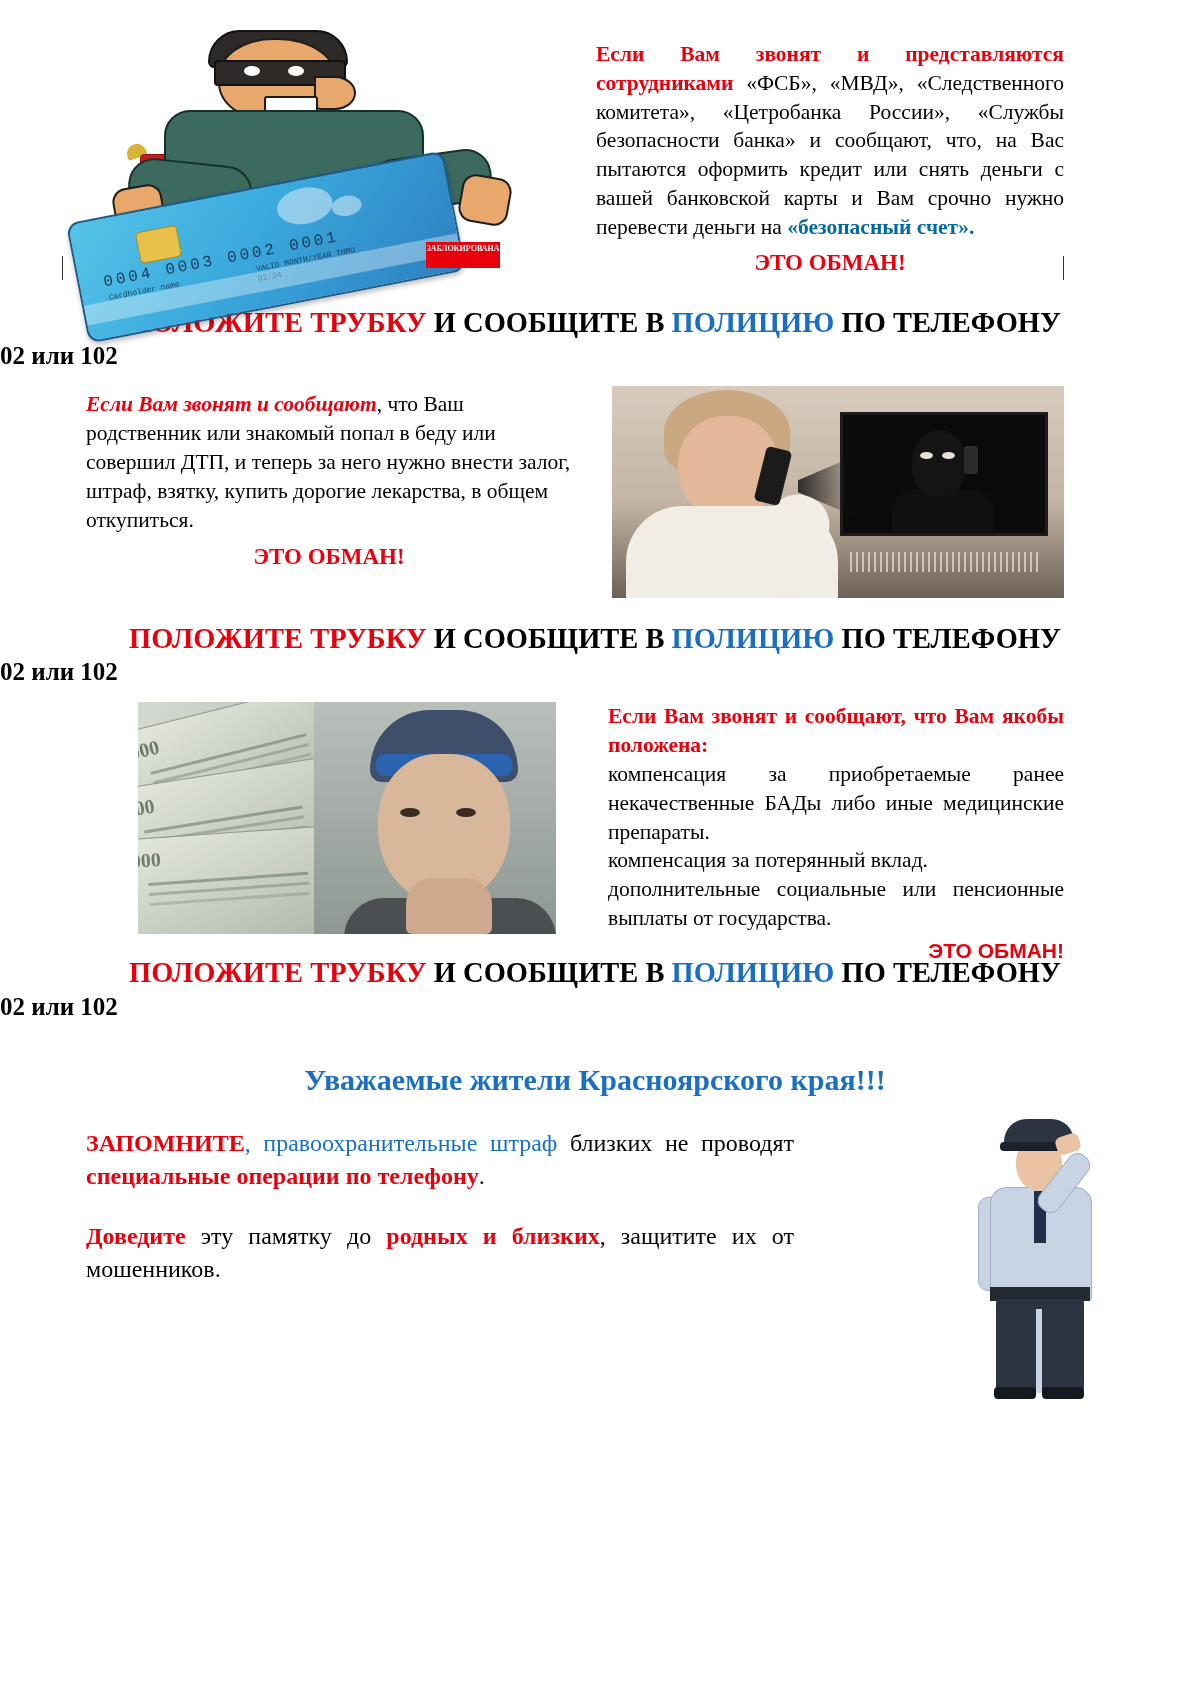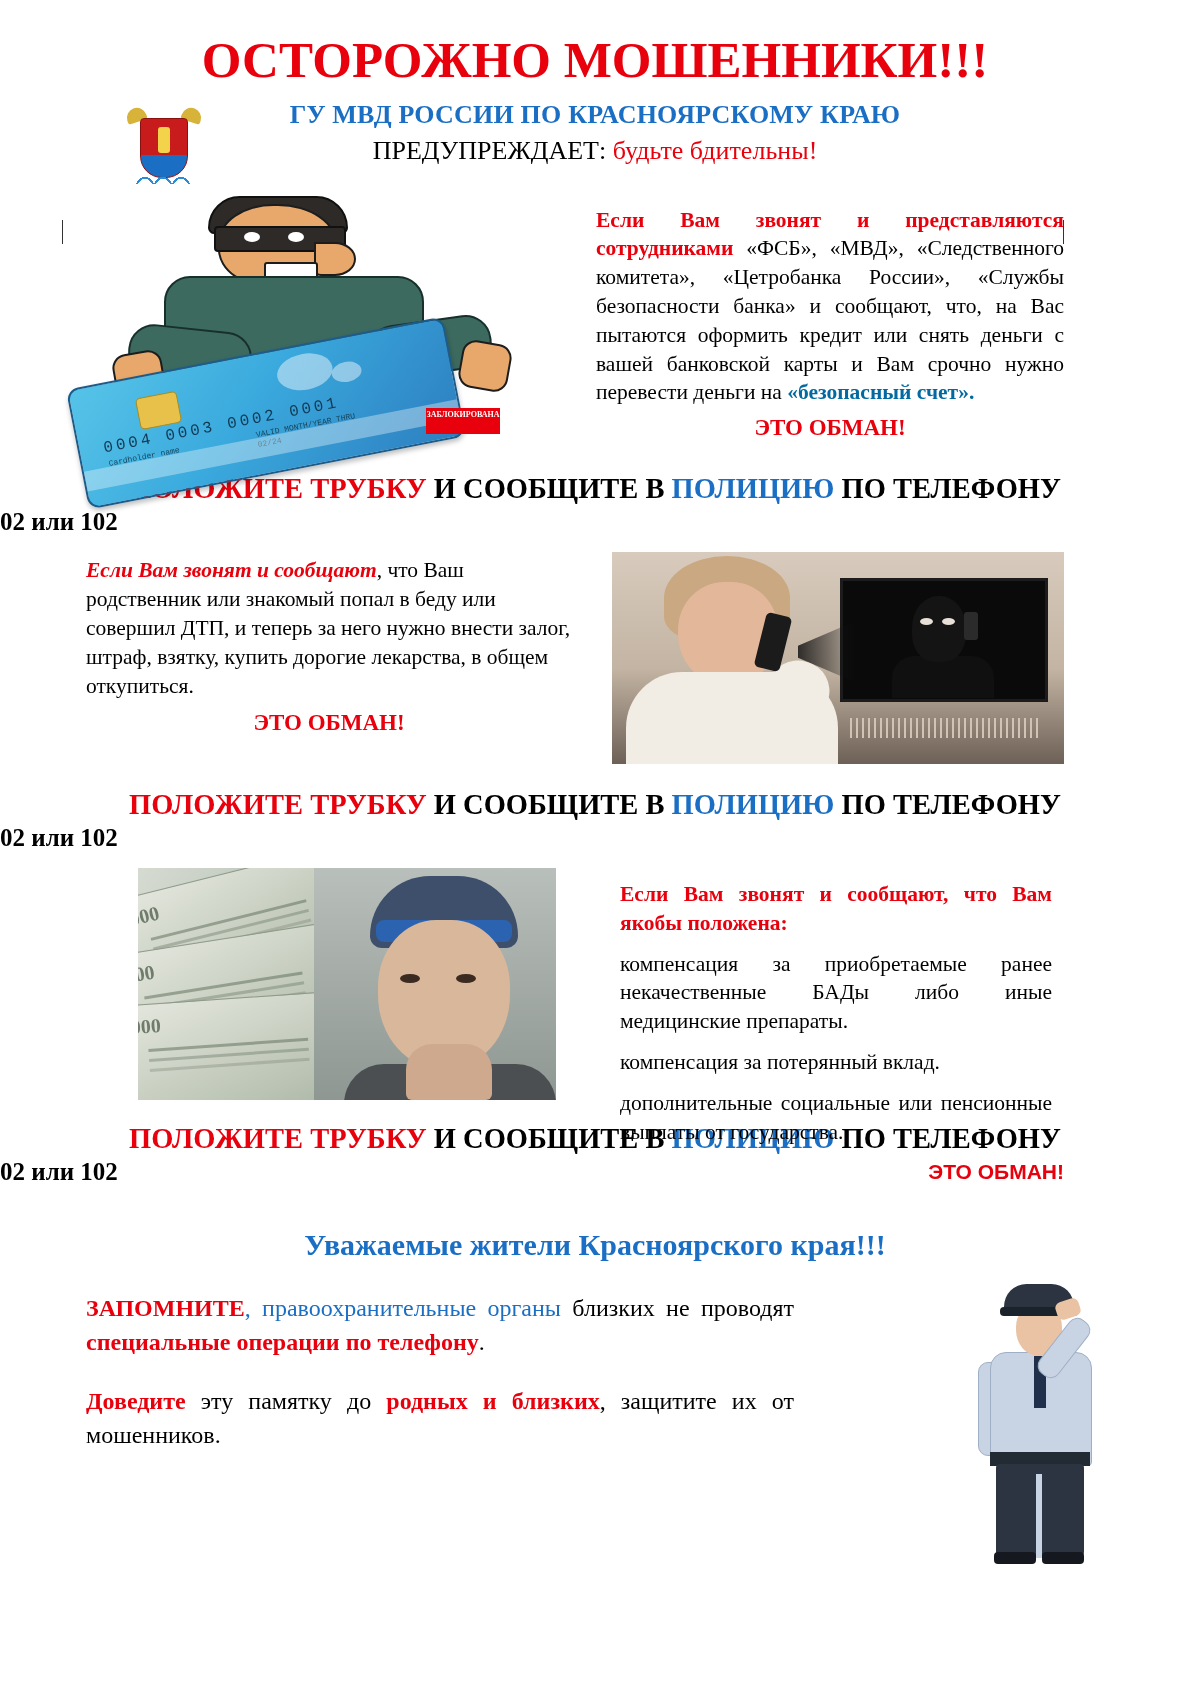--- a/index.html
+++ b/index.html
@@ -636,21 +636,21 @@
     top: 0px;
     width: 456px;
     font-size: 21.5px;
     line-height: 1.34;
   }
   .text3 .lead {
     color: #e8000d;
     font-weight: bold;
   }
   .text3 p {
-    margin: 12px;
+    margin: 0;
     text-align: justify;
   }
   .text3 .obman-r {
     text-align: right;
     color: #e8000d;
     font-weight: bold;
     font-family: "Liberation Sans", sans-serif;
     font-size: 21px;
     margin-top: 4px;
   }
@@ -777,28 +777,20 @@
     border-radius: 4px;
   }
   .pol-shoe-l { left: 42px; }
   .pol-shoe-r { left: 90px; }
 </style>
 </head>
 <body>
 
 <div class="page">
 
-  <div class="header">
-    <div class="main-title">ОСТОРОЖНО МОШЕННИКИ!!!</div>
-    <div class="subtitle-1">ГУ МВД РОССИИ ПО КРАСНОЯРСКОМУ КРАЮ</div>
-    <div class="subtitle-2">
-      <span>ПРЕДУПРЕЖДАЕТ:</span>
-      <span class="red">будьте бдительны!</span>
-    </div>
-  </div>
 
   <div class="emblem">
     <div class="wing-l"></div>
     <div class="wing-r"></div>
     <div class="shield"></div>
     <div class="wave"></div>
   </div>
 
   <div class="tick-left"></div>
   <div class="tick-right"></div>
@@ -912,21 +904,21 @@
   <div class="cta">
     <span class="r">ПОЛОЖИТЕ ТРУБКУ</span><span class="k"> И СООБЩИТЕ В </span><span class="b">ПОЛИЦИЮ</span><span class="k"> ПО ТЕЛЕФОНУ</span>
   </div>
   <div class="cta-num">02 или 102</div>
 
   <div class="greeting">Уважаемые жители Красноярского края!!!</div>
 
   <div class="footer">
     <div class="footer-text">
       <p>
-        <span class="r">ЗАПОМНИТЕ</span><span class="b">, правоохранительные органы</span><span> близких не проводят </span><span class="rb">специальные операции по телефону</span><span>.</span>
+        <span class="r">ЗАПОМНИТЕ</span><span class="b">, правоохранительные штраф</span><span> близких не проводят </span><span class="rb">специальные операции по телефону</span><span>.</span>
       </p>
       <p>
         <span class="r">Доведите</span><span> эту памятку до </span><span class="rb">родных и близких</span><span>, защитите их от мошенников.</span>
       </p>
     </div>
 
     <div class="police">
       <div class="pol-arm-down"></div>
       <div class="pol-body"></div>
       <div class="pol-tie"></div>

